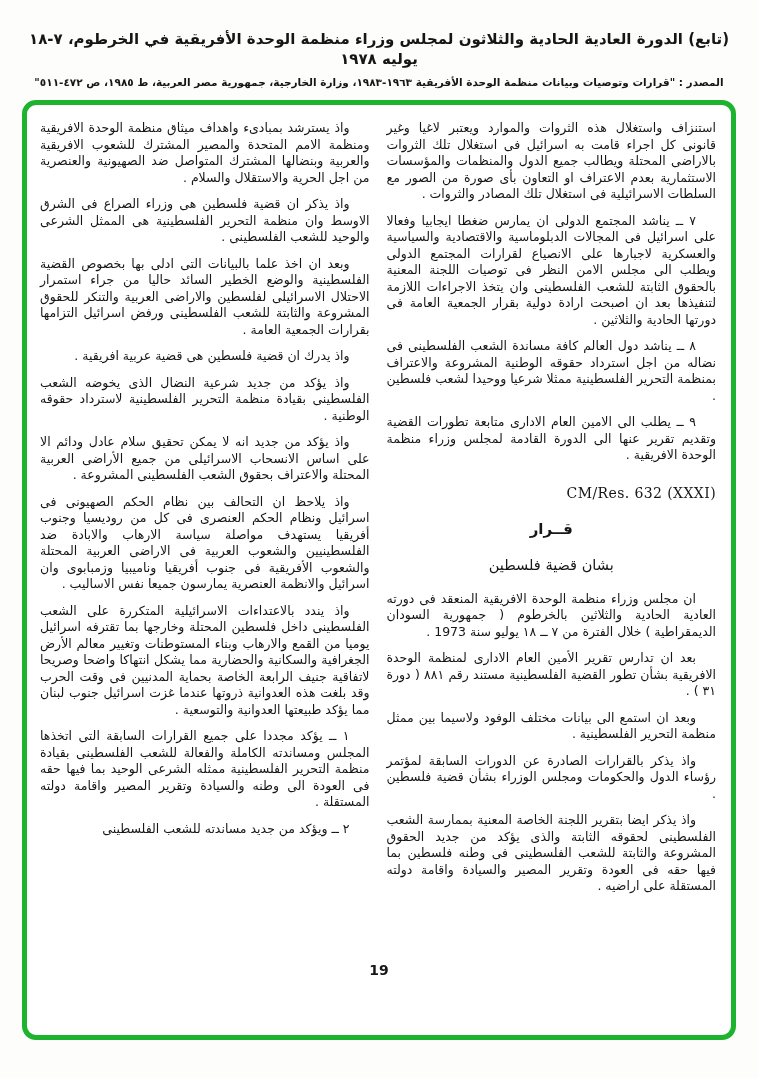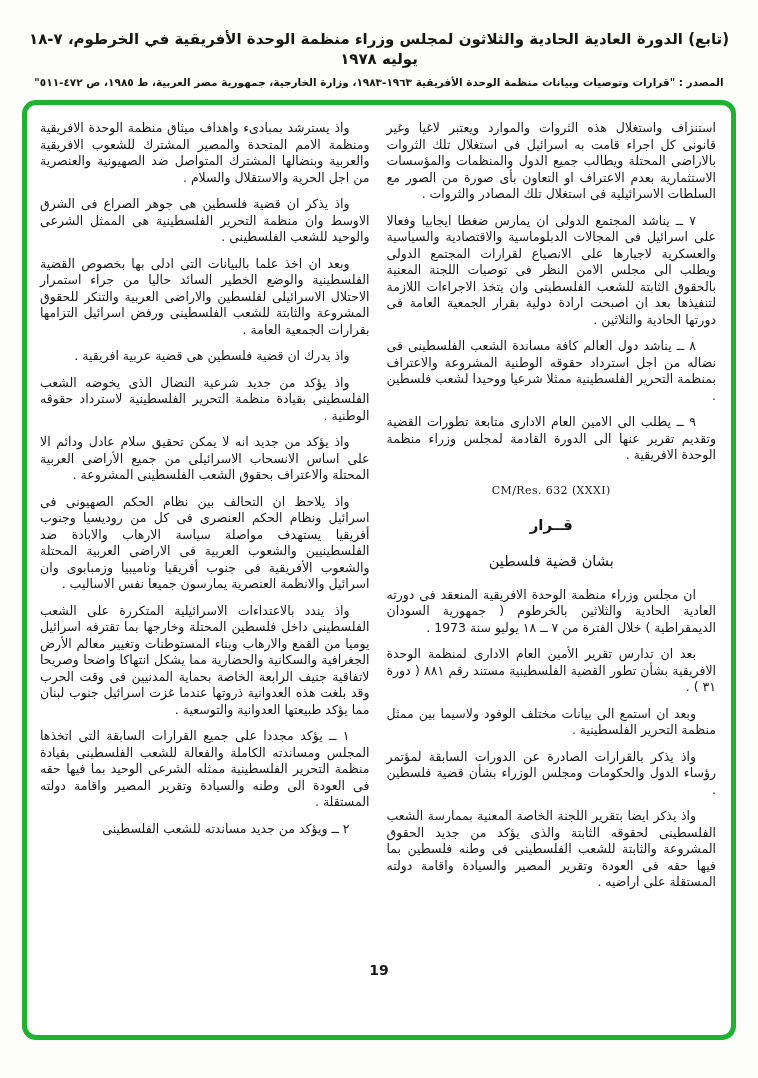--- a/index.html
+++ b/index.html
@@ -30,23 +30,23 @@
   .columns { display:flex; direction:rtl; gap:17px; height:100%; }
   .col {
     flex:1 1 0; min-width:0;
     direction:rtl; text-align:justify;
     font-size:12.5px; line-height:1.32; color:var(--ink);
   }
   .para { margin:0 0 10px; text-indent:20px; }
   .para.flush { text-indent:0; }
 
   .res-ref {
-    direction:ltr; text-align:center;
+    direction:ltr; text-align:right;
     font-family:"DejaVu Serif", serif;
-    font-size:11px; letter-spacing:.4px;
+    font-size:14px; letter-spacing:.4px;
     margin:20px 0 8px;
   }
   .res-title  { text-align:center; font-weight:bold; font-size:15px; margin:18px 0 0; letter-spacing:2px; }
   .res-subtitle { text-align:center; font-weight:normal; font-size:14.5px; margin:16px 0 16px; }
 
   .page-number {
     position:absolute; bottom:8px; left:0; right:0;
     text-align:center; font-size:14px; font-weight:bold; direction:rtl;
   }
 </style>
@@ -75,21 +75,21 @@
 
         <p class="para">ان مجلس وزراء منظمة الوحدة الافريقية المنعقد فى دورته العادية الحادية والثلاثين بالخرطوم ( جمهورية السودان الديمقراطية ) خلال الفترة من ٧ ــ ١٨ يوليو سنة 1973 .</p>
         <p class="para">بعد ان تدارس تقرير الأمين العام الادارى لمنظمة الوحدة الافريقية بشأن تطور القضية الفلسطينية مستند رقم ٨٨١ ( دورة ٣١ ) .</p>
         <p class="para">وبعد ان استمع الى بيانات مختلف الوفود ولاسيما بين ممثل منظمة التحرير الفلسطينية .</p>
         <p class="para">واذ يذكر بالقرارات الصادرة عن الدورات السابقة لمؤتمر رؤساء الدول والحكومات ومجلس الوزراء بشأن قضية فلسطين .</p>
         <p class="para">واذ يذكر ايضا بتقرير اللجنة الخاصة المعنية بممارسة الشعب الفلسطينى لحقوقه الثابتة والذى يؤكد من جديد الحقوق المشروعة والثابتة للشعب الفلسطينى فى وطنه فلسطين بما فيها حقه فى العودة وتقرير المصير والسيادة واقامة دولته المستقلة على اراضيه .</p>
       </div>
 
       <div class="col">
         <p class="para">واذ يسترشد بمبادىء واهداف ميثاق منظمة الوحدة الافريقية ومنظمة الامم المتحدة والمصير المشترك للشعوب الافريقية والعربية وبنضالها المشترك المتواصل ضد الصهيونية والعنصرية من اجل الحرية والاستقلال والسلام .</p>
-        <p class="para">واذ يذكر ان قضية فلسطين هى جوهر الصراع فى الشرق الاوسط وان منظمة التحرير الفلسطينية هى الممثل الشرعى والوحيد للشعب الفلسطينى .</p>
+        <p class="para">واذ يذكر ان قضية فلسطين هى وزراء الصراع فى الشرق الاوسط وان منظمة التحرير الفلسطينية هى الممثل الشرعى والوحيد للشعب الفلسطينى .</p>
         <p class="para">وبعد ان اخذ علما بالبيانات التى ادلى بها بخصوص القضية الفلسطينية والوضع الخطير السائد حاليا من جراء استمرار الاحتلال الاسرائيلى لفلسطين والاراضى العربية والتنكر للحقوق المشروعة والثابتة للشعب الفلسطينى ورفض اسرائيل التزامها بقرارات الجمعية العامة .</p>
         <p class="para">واذ يدرك ان قضية فلسطين هى قضية عربية افريقية .</p>
         <p class="para">واذ يؤكد من جديد شرعية النضال الذى يخوضه الشعب الفلسطينى بقيادة منظمة التحرير الفلسطينية لاسترداد حقوقه الوطنية .</p>
         <p class="para">واذ يؤكد من جديد انه لا يمكن تحقيق سلام عادل ودائم الا على اساس الانسحاب الاسرائيلى من جميع الأراضى العربية المحتلة والاعتراف بحقوق الشعب الفلسطينى المشروعة .</p>
         <p class="para">واذ يلاحظ ان التحالف بين نظام الحكم الصهيونى فى اسرائيل ونظام الحكم العنصرى فى كل من روديسيا وجنوب أفريقيا يستهدف مواصلة سياسة الارهاب والابادة ضد الفلسطينيين والشعوب العربية فى الاراضى العربية المحتلة والشعوب الأفريقية فى جنوب أفريقيا وناميبيا وزمبابوى وان اسرائيل والانظمة العنصرية يمارسون جميعا نفس الاساليب .</p>
         <p class="para">واذ يندد بالاعتداءات الاسرائيلية المتكررة على الشعب الفلسطينى داخل فلسطين المحتلة وخارجها بما تقترفه اسرائيل يوميا من القمع والارهاب وبناء المستوطنات وتغيير معالم الأرض الجغرافية والسكانية والحضارية مما يشكل انتهاكا واضحا وصريحا لاتفاقية جنيف الرابعة الخاصة بحماية المدنيين فى وقت الحرب وقد بلغت هذه العدوانية ذروتها عندما غزت اسرائيل جنوب لبنان مما يؤكد طبيعتها العدوانية والتوسعية .</p>
         <p class="para">١ ــ يؤكد مجددا على جميع القرارات السابقة التى اتخذها المجلس ومساندته الكاملة والفعالة للشعب الفلسطينى بقيادة منظمة التحرير الفلسطينية ممثله الشرعى الوحيد بما فيها حقه فى العودة الى وطنه والسيادة وتقرير المصير واقامة دولته المستقلة .</p>
         <p class="para">٢ ــ ويؤكد من جديد مساندته للشعب الفلسطينى</p>
       </div>
 

